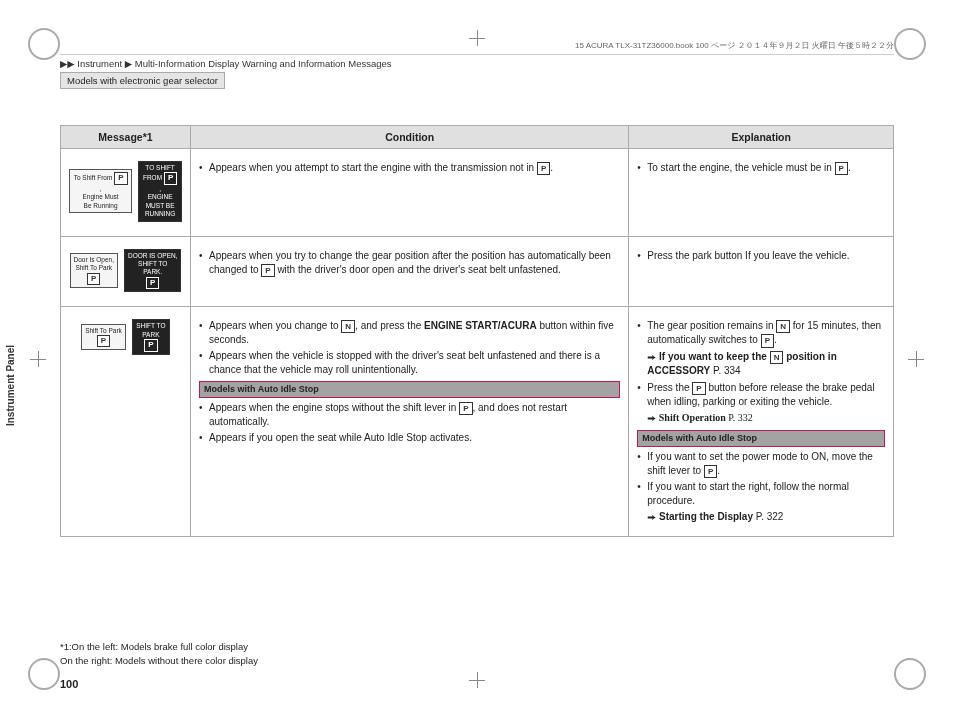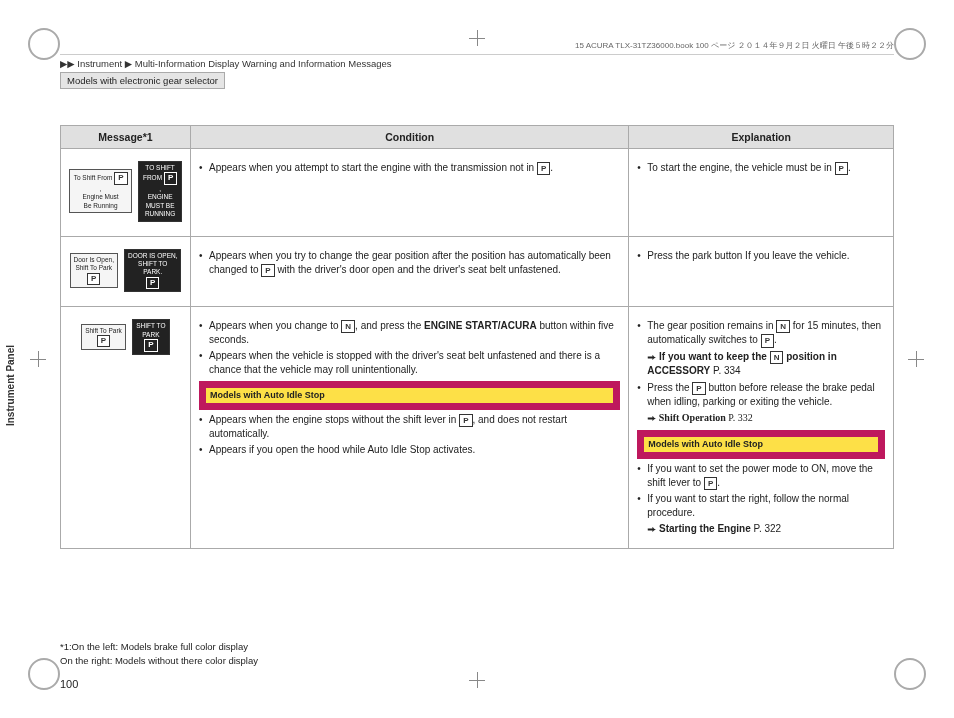--- a/index.html
+++ b/index.html
@@ -168,22 +168,22 @@
       display: inline-block;
       border: 1.5px solid #333;
       padding: 0 3px;
       font-size: 8px;
       font-weight: bold;
       background: #fff;
       color: #333;
     }
 
     .sub-section {
-      background: #fde047;
-      border: 7px solid #be185d;
+      background: #a3a3a3;
+      border: 1px solid #be185d;
       padding: 1px 4px;
       font-size: 9px;
       font-weight: bold;
       margin-top: 4px;
       margin-bottom: 3px;
     }
 
     .bullet-list {
       list-style: none;
       padding: 0;
@@ -208,21 +208,21 @@
       left: 60px;
       font-size: 9.5px;
       line-height: 1.5;
     }
 
     .page-number {
       position: absolute;
       bottom: 28px;
       left: 60px;
       font-size: 11px;
-      font-weight: normal;
+      font-weight: bold;
     }
 
     
     .bottom-cross {
       position: absolute;
       bottom: 30px;
       left: 50%;
       transform: translateX(-50%);
       width: 16px;
       height: 16px;
@@ -396,38 +396,38 @@
           </div>
         </td>
         <td>
           <ul class="bullet-list">
             <li>Appears when you change to <span class="n-badge">N</span>, and press the <span class="bold">ENGINE START/ACURA</span> button within five seconds.</li>
             <li>Appears when the vehicle is stopped with the driver's seat belt unfastened and there is a chance that the vehicle may roll unintentionally.</li>
           </ul>
           <div class="sub-section">Models with Auto Idle Stop</div>
           <ul class="bullet-list">
             <li>Appears when the engine stops without the shift lever in <span class="p-badge">P</span>, and does not restart automatically.</li>
-            <li>Appears if you open the hood while Auto Idle Stop activates.</li>
+            <li>Appears if you open the seat while Auto Idle Stop activates.</li>
           </ul>
         </td>
         <td>
           <ul class="bullet-list">
             <li>The gear position remains in <span class="n-badge">N</span> for 15 minutes, then automatically switches to <span class="p-badge">P</span>.</li>
           </ul>
           <p style="padding-left:10px;margin-bottom:3px;"><span class="ref-arrow">⮕</span> <span class="bold">If you want to keep the <span class="n-badge">N</span> position in ACCESSORY</span> P. 334</p>
           <ul class="bullet-list">
             <li>Press the <span class="p-badge">P</span> button before release the brake pedal when idling, parking or exiting the vehicle.</li>
           </ul>
           <p style="padding-left:10px;margin-bottom:5px;font-family:Liberation Serif, serif;"><span class="ref-arrow">⮕</span> <span class="bold">Shift Operation</span> P. 332</p>
           <div class="sub-section">Models with Auto Idle Stop</div>
           <ul class="bullet-list">
             <li>If you want to set the power mode to ON, move the shift lever to <span class="p-badge">P</span>.</li>
             <li>If you want to start the right, follow the normal procedure.</li>
           </ul>
-          <p style="padding-left:10px;"><span class="ref-arrow">⮕</span> <span class="bold">Starting the Engine</span> P. 322</p>
+          <p style="padding-left:10px;"><span class="ref-arrow">⮕</span> <span class="bold">Starting the Display</span> P. 322</p>
         </td>
       </tr>
     </tbody>
   </table>
 </div>
 
 <div class="footnote">
   <div>*1:On the left: Models brake full color display</div>
   <div>   On the right: Models without there color display</div>
 </div>

